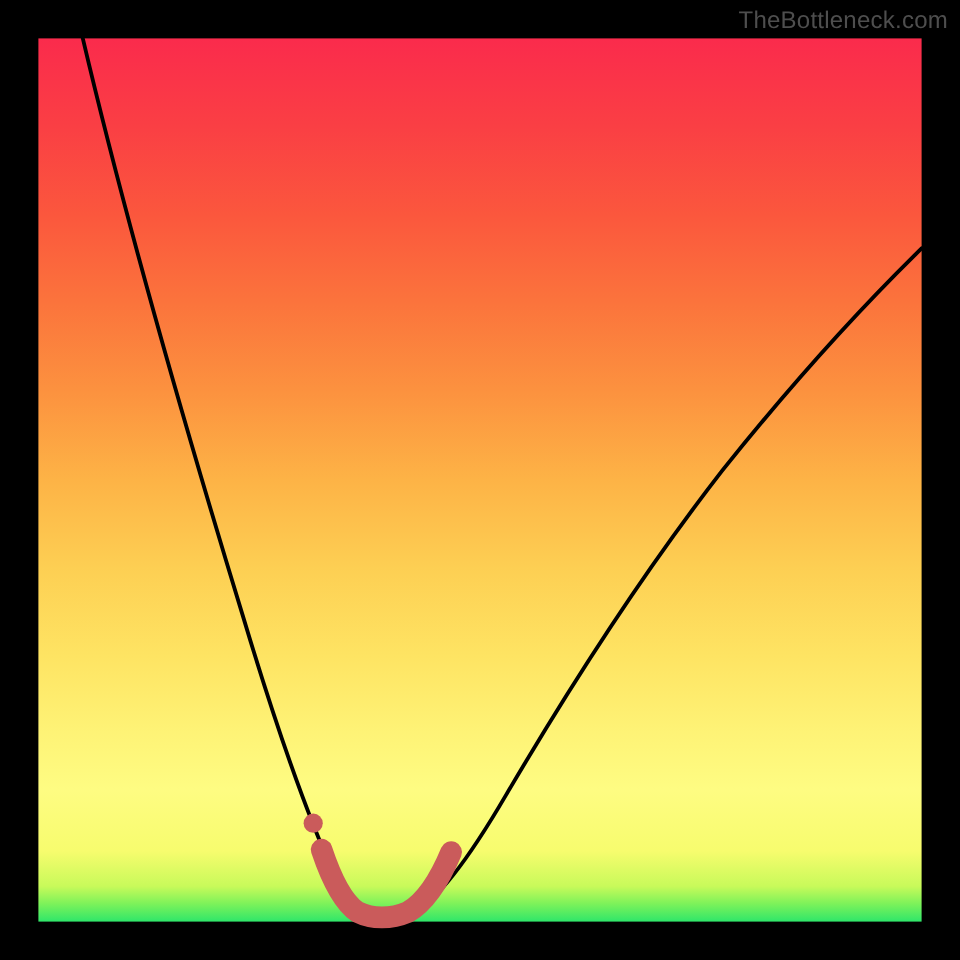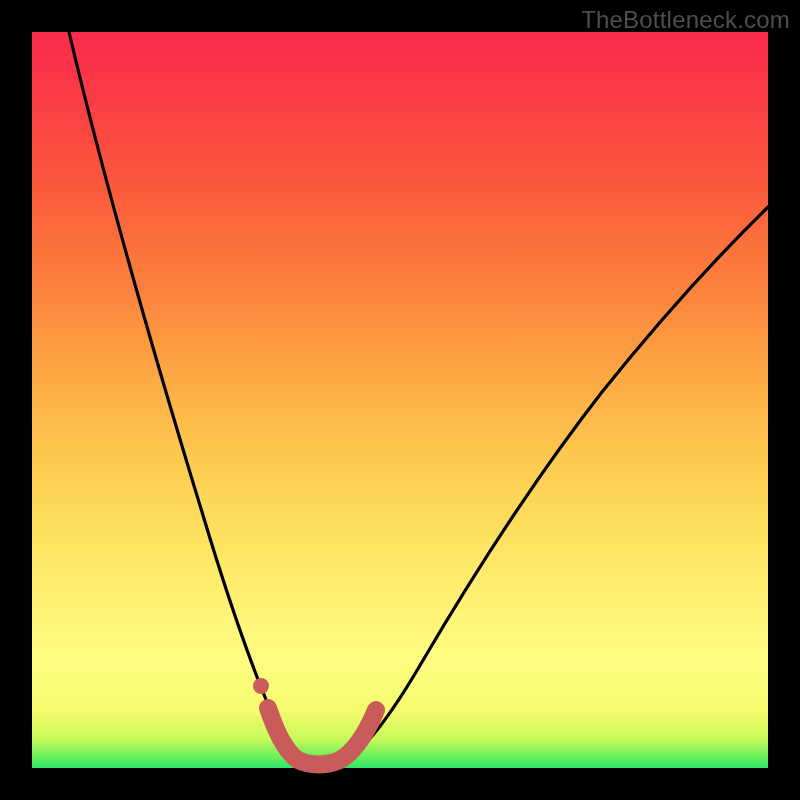--- a/index.html
+++ b/index.html
@@ -41,21 +41,21 @@
       #fb573d 80%,
       #fa3f44 90%,
       #fa2b4c 100%
     );
   }
   .watermark {
     position: absolute;
     top: 6px;
     right: 10px;
     color: #4e4e4e;
-    font-size: 24px;
+    font-size: 20px;
     font-weight: 400;
     letter-spacing: 0.2px;
     user-select: none;
   }
   svg.curve {
     position: absolute;
     left: 0;
     top: 0;
     width: 736px;
     height: 736px;

